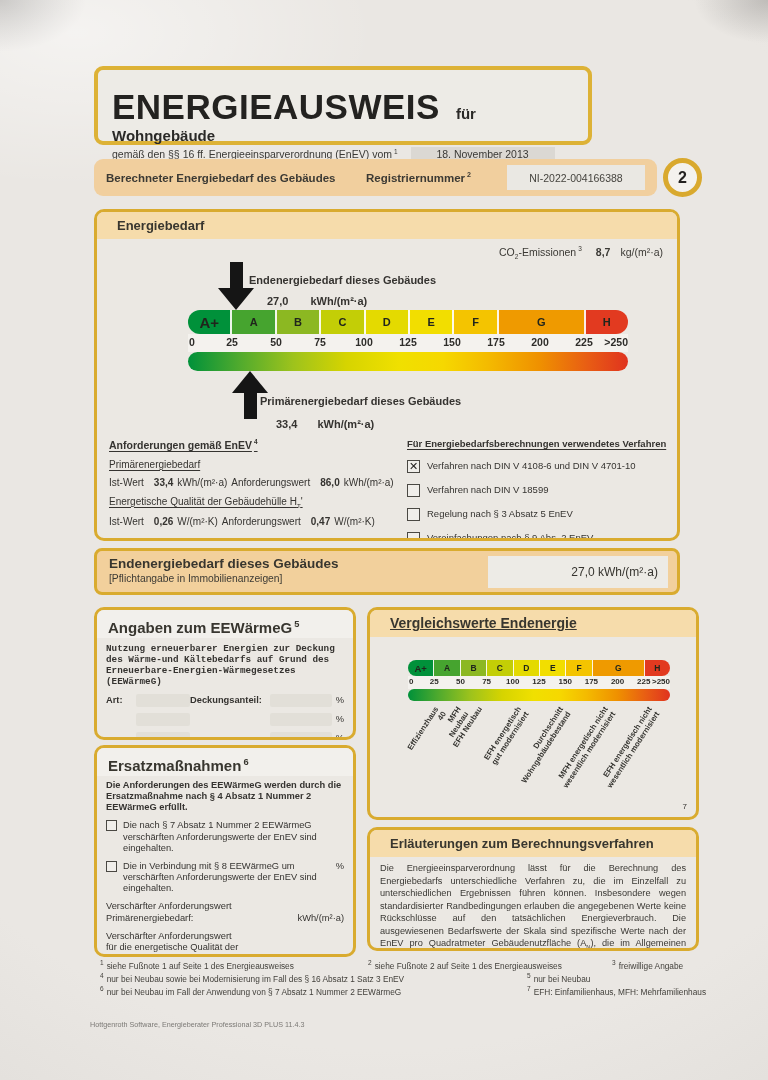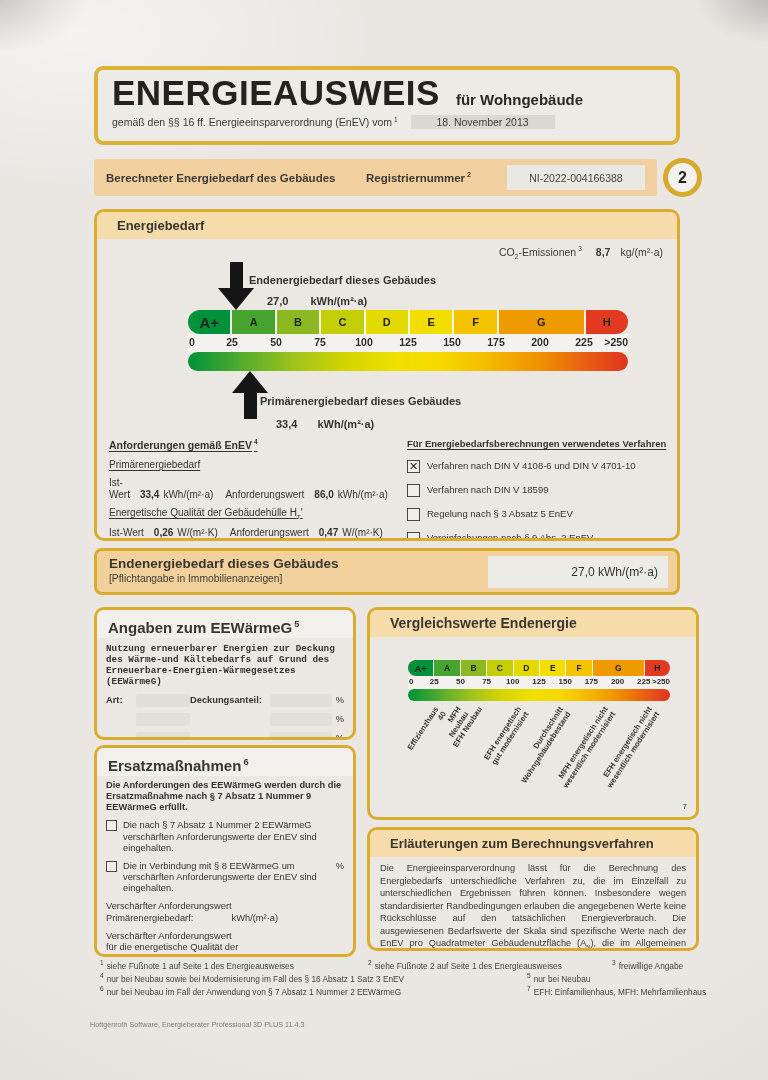--- a/index.html
+++ b/index.html
@@ -10,29 +10,29 @@
       radial-gradient(14% 6% at 0% 0%, rgba(86,84,82,.38), transparent 80%),
       radial-gradient(12% 5% at 100% 0%, rgba(96,94,92,.30), transparent 80%),
       radial-gradient(140% 95% at 50% 45%, #eae7e3 55%, #d5d2ce 100%);}
   .abs{position:absolute;box-sizing:border-box;}
   .b{font-weight:bold;}
   .u{text-decoration:underline;text-underline-offset:2px;}
   sup.fnm{font-size:62%;vertical-align:super;margin-left:2px;}
   sub.sm{font-size:62%;vertical-align:sub;}
 
   
-  #header-box{left:94px;top:66px;width:586px;height:79px;border:4px solid #ddb236;border-radius:9px;
-    background:#edebe6;padding:3px 14px;}
+  #header-box{left:94px;top:66px;width:498px;height:79px;border:4px solid #ddb236;border-radius:9px;
+    background:#edebe6;padding:17px 14px;}
   #header-box h1{margin:0;font-size:35px;letter-spacing:.5px;color:#232220;display:inline-block;}
   #header-box .sub{font-size:15px;font-weight:bold;margin-left:16px;color:#2a2927;}
   #lawline{font-size:10.5px;margin-top:2px;color:#3a3935;}
   #date-box{display:inline-block;background:#dbd8d3;padding:1px 12px;margin-left:10px;min-width:120px;text-align:center;}
 
   
-  #meta-bar{left:94px;top:159px;width:563px;height:37px;background:#f1cf9e;border-radius:3px;
+  #meta-bar{left:94px;top:159px;width:563px;height:37px;background:#f1cf9e;border-radius:9px;
     display:flex;align-items:center;padding:0 12px;}
   #meta-bar .mtitle{font-weight:bold;font-size:11.5px;color:#3c3a34;}
   #meta-bar .rgroup{margin-left:auto;display:flex;align-items:center;gap:22px;}
   #meta-bar .rlabel{font-weight:bold;font-size:11.5px;color:#3c3a34;}
   #registry-box{background:#eae8e3;width:138px;height:25px;margin-left:14px;display:flex;align-items:center;justify-content:center;font-size:10.5px;color:#46443f;}
   #page-badge{left:663px;top:158px;width:39px;height:39px;border-radius:50%;border:5px solid #d9a92e;
     background:#f4f2ee;display:flex;align-items:center;justify-content:center;font-weight:bold;font-size:16px;color:#242321;}
 
   
   .panel{position:absolute;border:3px solid #d9ab2f;border-radius:10px;background:#ebe8e3;box-sizing:border-box;overflow:hidden;}
@@ -67,21 +67,21 @@
     background:linear-gradient(90deg,#00913a,#52ab2d 12%,#9ec31c 24%,#d6d400 36%,#f0e000 48%,#f6d800 58%,#f4bb00 68%,#ef9000 80%,#e85c14 91%,#e0331f);}
   #grad-big{left:91px;top:140px;width:440px;height:19px;}
   #primaer-value{left:179px;top:162px;font-size:11px;font-weight:bold;margin-top:44px;}
   #primaer-value .unit{margin-left:20px;}
   #primaer-label{left:163px;top:183px;font-size:11px;font-weight:bold;}
 
   #col-anf{left:12px;top:226px;width:288px;font-size:10px;line-height:1.15;}
   #col-anf .h{font-size:10.5px;}
   #col-anf .row{margin:4px 0 7px 0;}
   #col-anf .val{font-weight:bold;margin:0 4px 0 10px;}
-  #col-anf .lbl2{margin-left:12px;}
+  #col-anf .lbl2{margin-left:4px;}
   .cb{display:inline-flex;width:11px;height:11px;border:1.5px solid #4a4843;align-items:center;justify-content:center;
     font-size:11px;line-height:1;color:#1d1c1a;background:rgba(255,255,255,.25);vertical-align:middle;overflow:visible;}
   #col-verf{left:310px;top:226px;width:266px;font-size:9.5px;line-height:1.2;}
   #col-verf .item{display:flex;gap:7px;align-items:flex-start;margin-top:11px;}
   #col-verf .item:first-of-type{margin-top:15px;}
   #col-verf .cb{flex:0 0 auto;margin-top:0;}
 
   
   #p-endband{left:94px;top:548px;width:586px;height:47px;background:#f2d09c;border:3px solid #d9ab2f;border-radius:8px;padding:5px 0 0 12px;}
   #p-endband .t1{font-size:13.5px;font-weight:bold;color:#38362f;}
@@ -100,26 +100,26 @@
   .eew-row .pct{text-align:right;}
 
   
   #p-ersatz{left:94px;top:745px;width:262px;height:212px;}
   #p-ersatz .panel-h{height:28px;line-height:28px;font-size:15px;}
   #p-ersatz .body{padding:4px 9px;font-size:9.3px;line-height:1.2;}
   #p-ersatz .intro{font-weight:bold;}
   #p-ersatz .citem{display:flex;gap:6px;align-items:flex-start;margin-top:7px;}
   #p-ersatz .cb{flex:0 0 auto;width:9px;height:9px;font-size:9px;}
   .pct-right{float:right;}
-  .anf-row{display:flex;align-items:flex-end;margin-top:7px;}
+  .anf-row{display:flex;justify-content:space-between;align-items:flex-end;margin-top:7px;}
   .anf-row .al{white-space:pre-line;}
 
   
   #p-vergleich{left:367px;top:607px;width:332px;height:213px;}
-  #p-vergleich .panel-h{height:27px;line-height:27px;font-size:14px;}
+  #p-vergleich .panel-h{height:27px;line-height:27px;font-size:14px;text-decoration:underline;}
   #band-sm{left:38px;top:50px;width:262px;height:16px;border-radius:8px;}
   #band-sm .seg{font-weight:bold;font-size:8.5px;color:#20251c;}
   #band-sm .seg.first{font-size:9.5px;}
   #band-sm .seg + .seg{border-left:1.5px solid rgba(255,255,255,.9);}
   #ticks-sm{left:38px;top:66px;width:262px;height:13px;}
   #ticks-sm .tick{font-size:8px;top:1px;}
   #grad-sm{left:38px;top:79px;width:262px;height:12px;border-radius:8px;}
   #vlabels{left:38px;top:93px;width:262px;height:112px;}
   .rlab{position:absolute;top:2px;transform-origin:100% 0;transform:rotate(-57deg);
     text-align:right;font-size:7.8px;font-weight:bold;line-height:1.2;white-space:pre-line;color:#33322e;}
@@ -289,21 +289,21 @@
         <span></span>
         <span class="inbox"></span>
         <span class="pct">%</span>
       </div>
     </div>
   </div>
 
   <div id="p-ersatz" class="panel">
     <div class="panel-h light"><span>Ersatzmaßnahmen</span><sup class="fnm">6</sup></div>
     <div class="body">
-      <div class="intro">Die Anforderungen des EEWärmeG werden durch die Ersatzmaßnahme nach § 7 Absatz 1 Nummer 9 EEWärmeG erfüllt.</div>
+      <div class="intro">Die Anforderungen des EEWärmeG werden durch die Ersatzmaßnahme nach § 4 Absatz 1 Nummer 2 EEWärmeG erfüllt.</div>
       <div class="citem">
         <span class="cb"></span>
         <span>Die nach § 7 Absatz 1 Nummer 2 EEWärmeG verschärften Anforderungswerte der EnEV sind eingehalten.</span>
       </div>
       <div class="citem">
         <span class="cb"></span>
         <span><span class="pct-right">%</span><span>Die in Verbindung mit § 8 EEWärmeG um</span> <span>verschärften Anforderungswerte der EnEV sind eingehalten.</span></span>
       </div>
       <div class="anf-row">
         <span class="al">Verschärfter Anforderungswert

